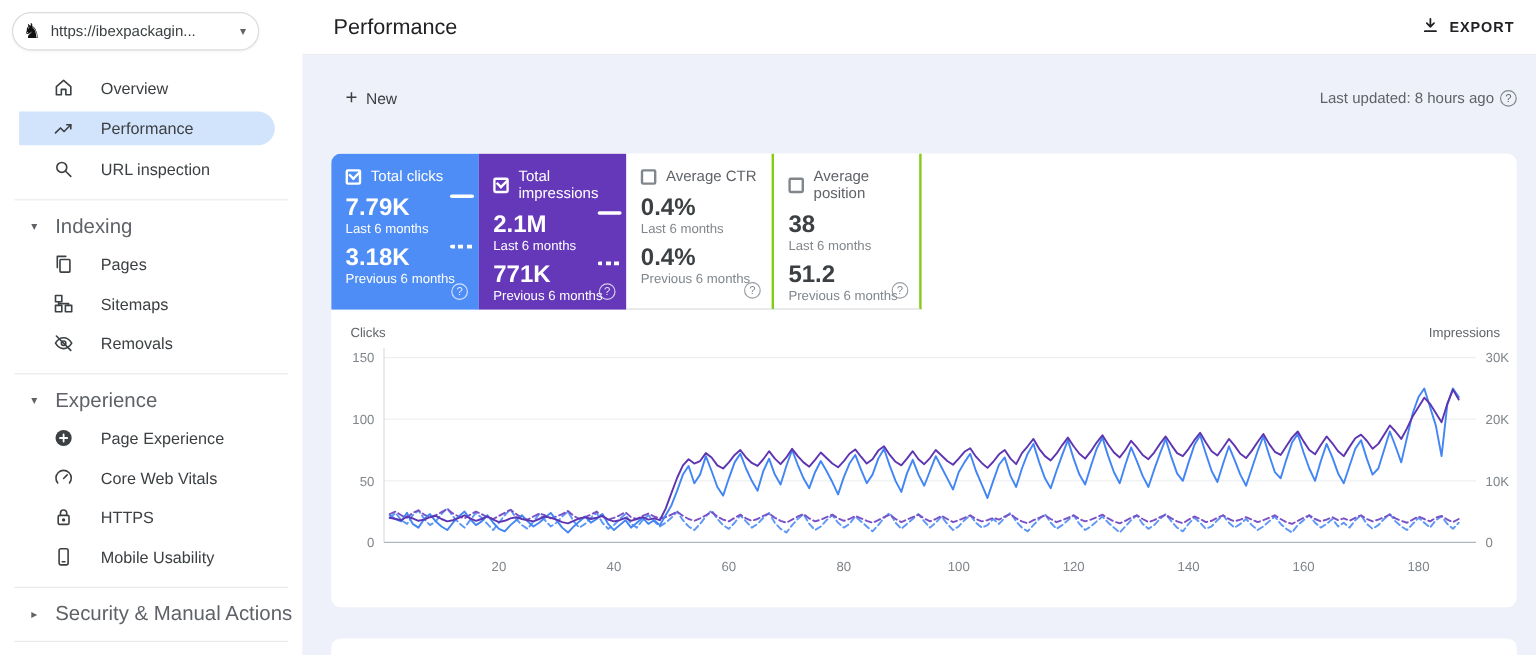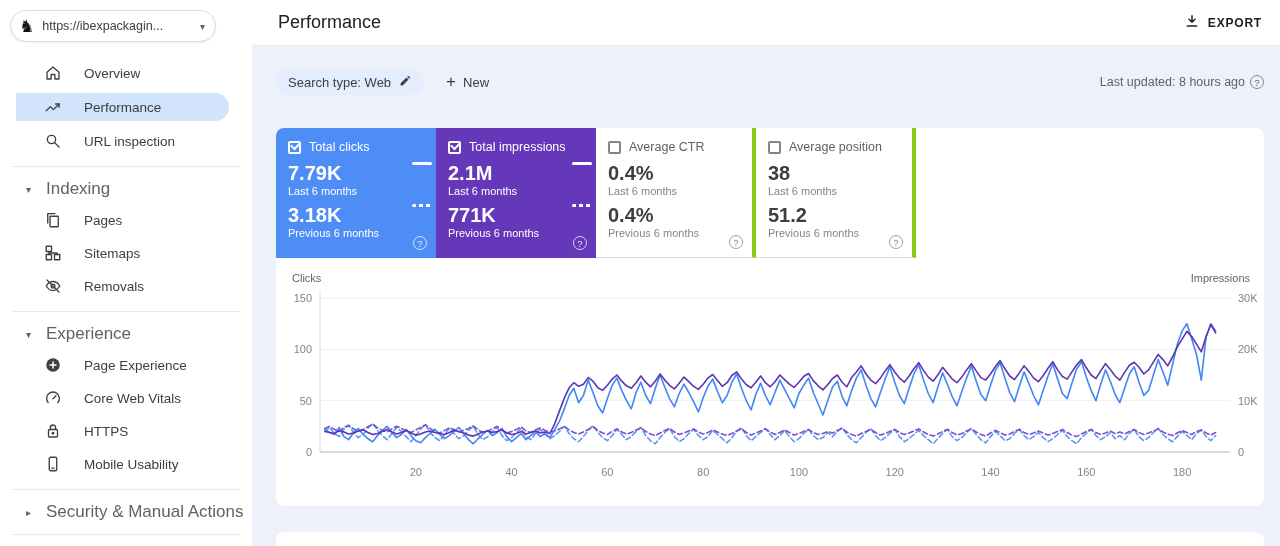--- a/index.html
+++ b/index.html
@@ -39,24 +39,24 @@
   .new-btn { display:flex; align-items:center; gap:7px; margin-left:12px; font-size:13px; color:#3c4043; cursor:pointer; }
   .new-plus { font-size:17px; color:#3c4043; }
   .last-updated { margin-left:auto; display:flex; align-items:center; gap:5px; font-size:12.5px; color:#5f6368; }
   .qmark { width:14px; height:14px; border:1px solid #80868b; border-radius:50%; font-size:9.5px; color:#5f6368;
     display:inline-flex; align-items:center; justify-content:center; cursor:pointer; }
 
   
   .card { background:#fff; border-radius:8px; width:988px; }
   .main-card { margin-top:26px; height:378px; overflow:hidden; }
   .tiles { display:flex; height:130px; }
-  .tile { width:160px; height:130px; padding:12px 0 8px 12px; position:relative; cursor:pointer; }
+  .tile { width:123px; height:130px; padding:12px 0 8px 12px; position:relative; cursor:pointer; }
   .tile-clicks { background:#4e8df5; color:#fff; }
   .tile-impressions { background:#6438b8; color:#fff; }
-  .tile-white { background:#fff; border-right:4px solid #84cc16; border-bottom:1px solid #dadce0; }
+  .tile-white { background:#fff; border-right:2px solid #84cc16; border-bottom:1px solid #dadce0; }
   .tile-head { display:flex; align-items:center; gap:8px; margin-bottom:8px; }
   .cb { width:13px; height:13px; border-radius:2px; position:relative; flex-shrink:0; }
   .cb-checked { border:2px solid #fff; }
   .cb-checked::after { content:""; position:absolute; left:1px; top:-1px; width:7px; height:4px;
     border-left:2px solid #fff; border-bottom:2px solid #fff; transform:rotate(-45deg); }
   .cb-empty { border:2px solid #80868b; }
   .tile-label { font-size:12.5px; }
   .tile-white .tile-label { color:#5f6368; }
   .vrow { display:flex; justify-content:space-between; }
   .tile-value { font-size:20px; font-weight:bold; line-height:1.1; }
@@ -218,28 +218,20 @@
               <path d="M12 4v10M12 14l-4.5-4.5M12 14l4.5-4.5"></path>
               <path d="M5 19.5h14"></path>
             </svg>
         </span>
         <span>EXPORT</span>
       </div>
     </div>
 
     <div class="content">
       <div class="filterbar">
-        <div class="chip">
-          <span>Search type: Web</span>
-          <span>
-            <svg width="13" height="13" viewBox="0 0 24 24" fill="#3c4043">
-                <path d="M3 17.2L13.8 6.4l3.8 3.8L6.8 21H3v-3.8zM15.2 5l2-2 3.8 3.8-2 2z"></path>
-              </svg>
-          </span>
-        </div>
         <div class="new-btn">
           <span class="new-plus">+</span>
           <span>New</span>
         </div>
         <div class="last-updated">
           <span>Last updated: 8 hours ago</span>
           <span class="qmark">?</span>
         </div>
       </div>
 

